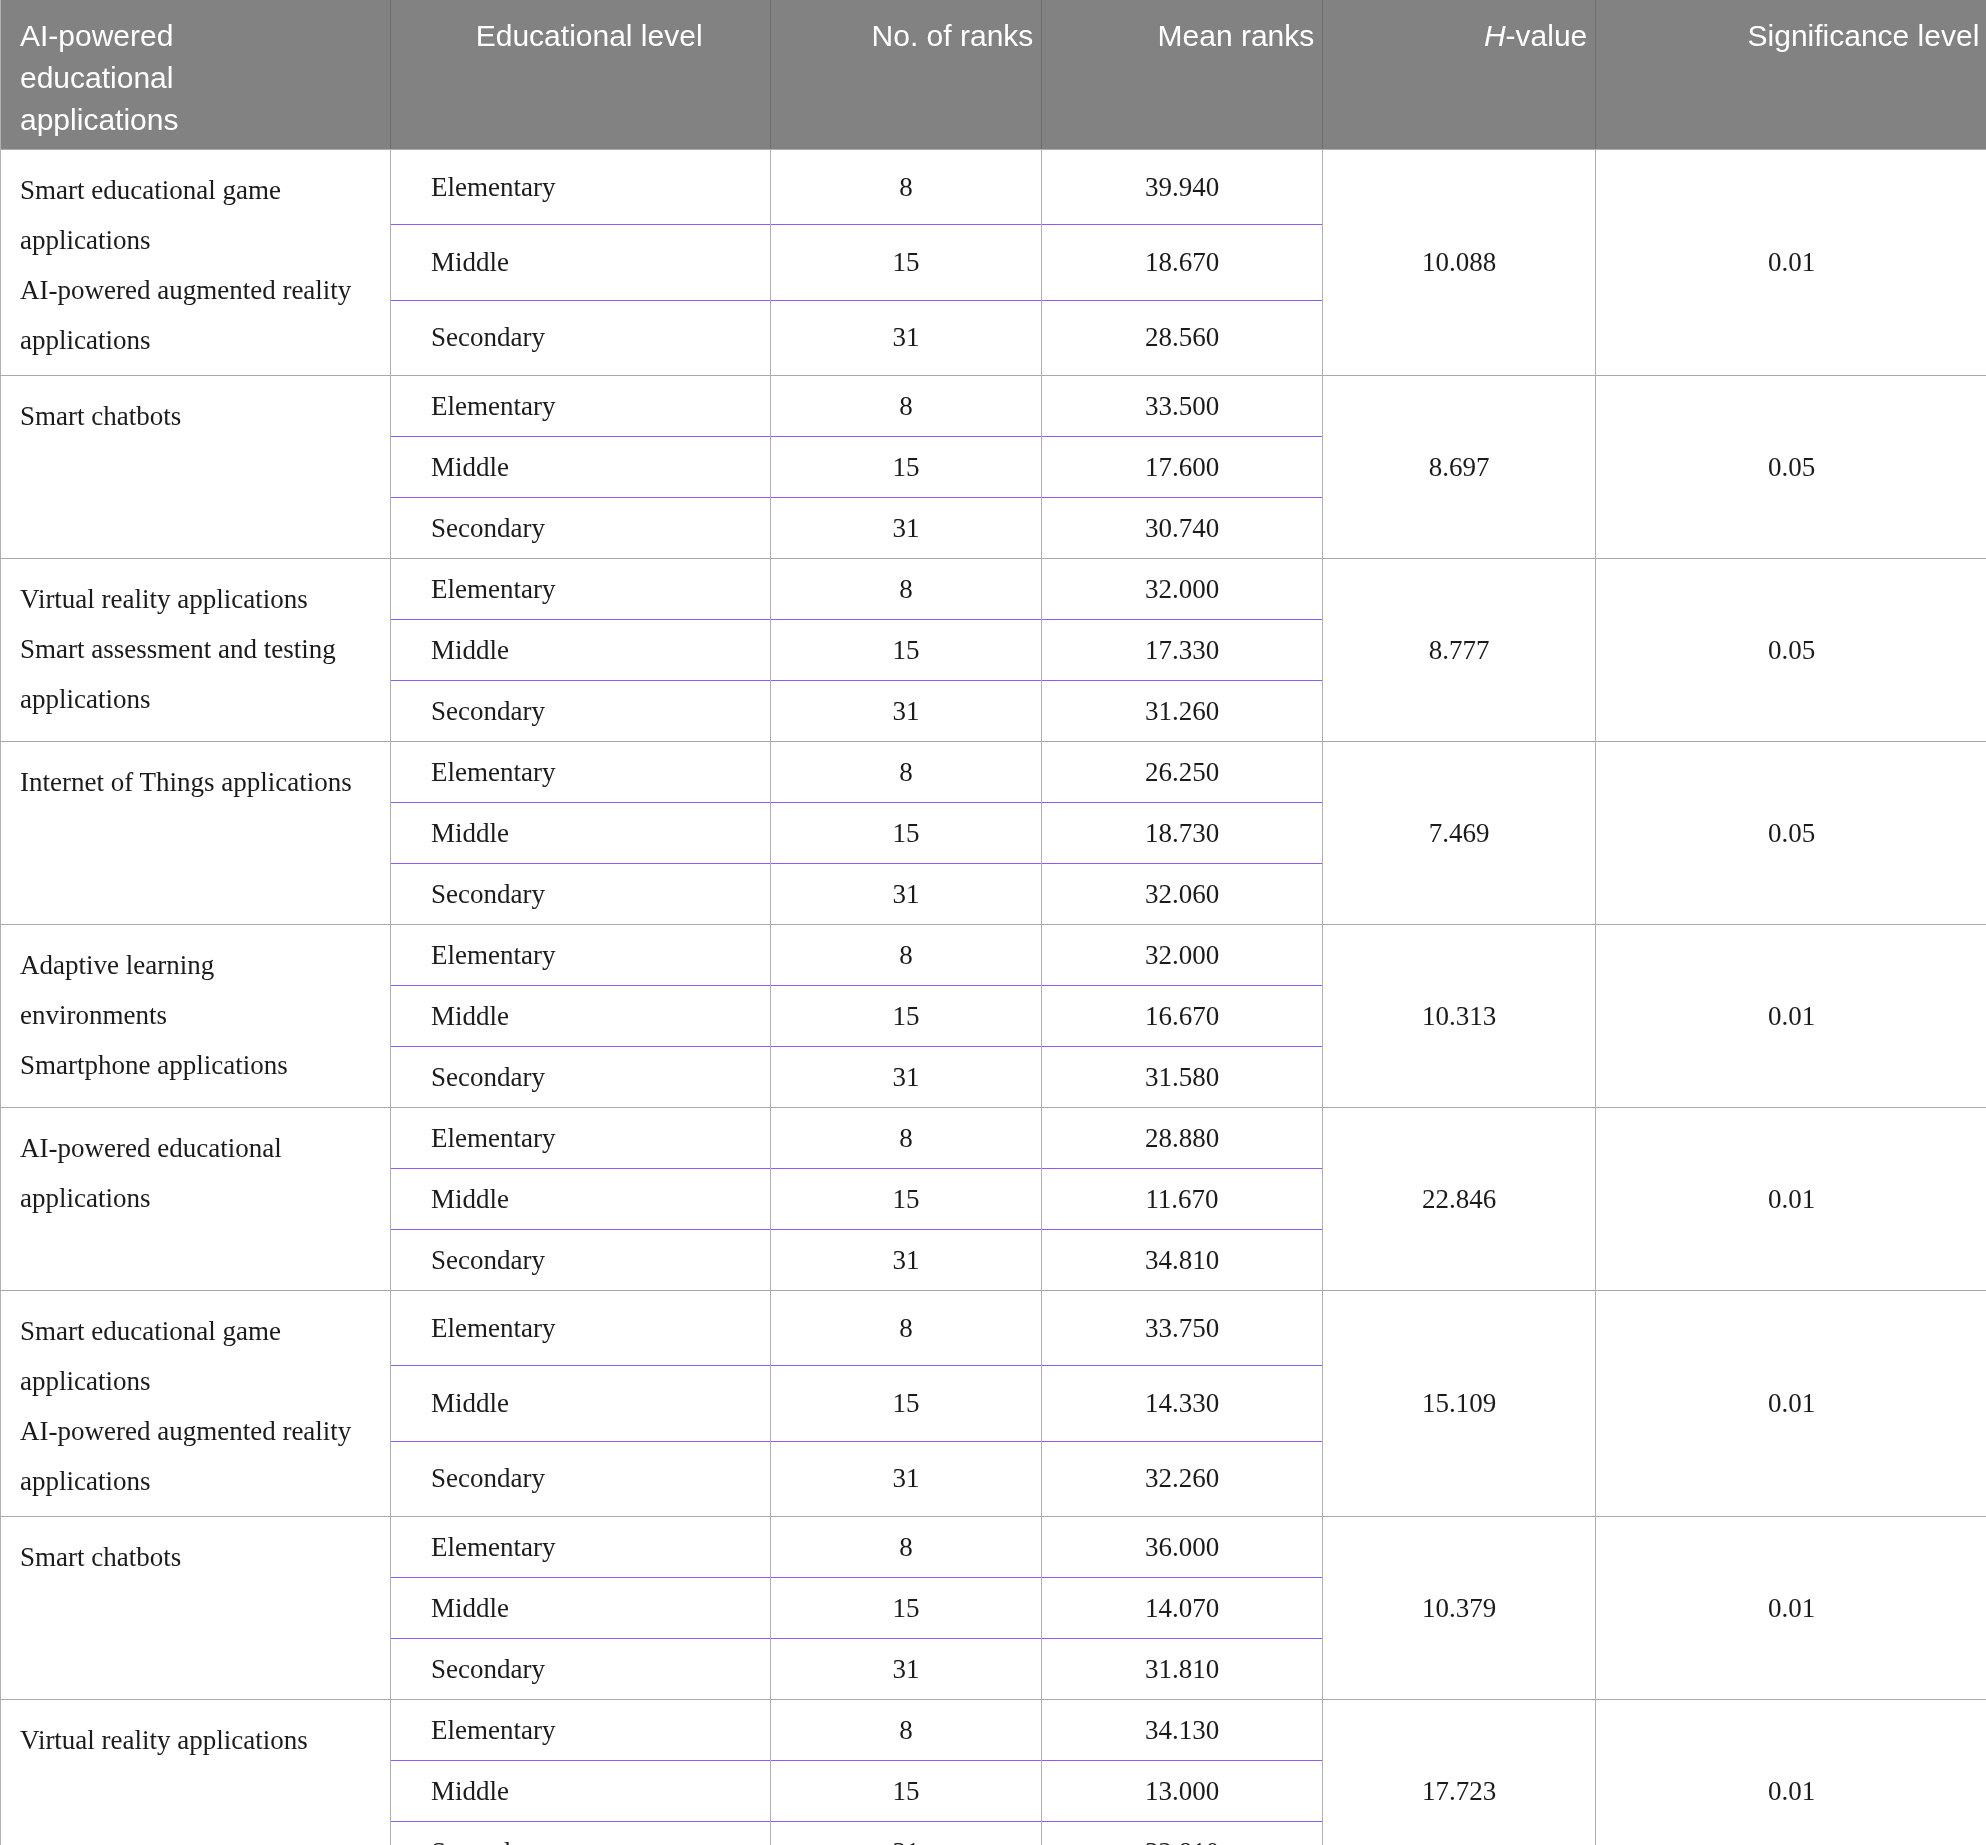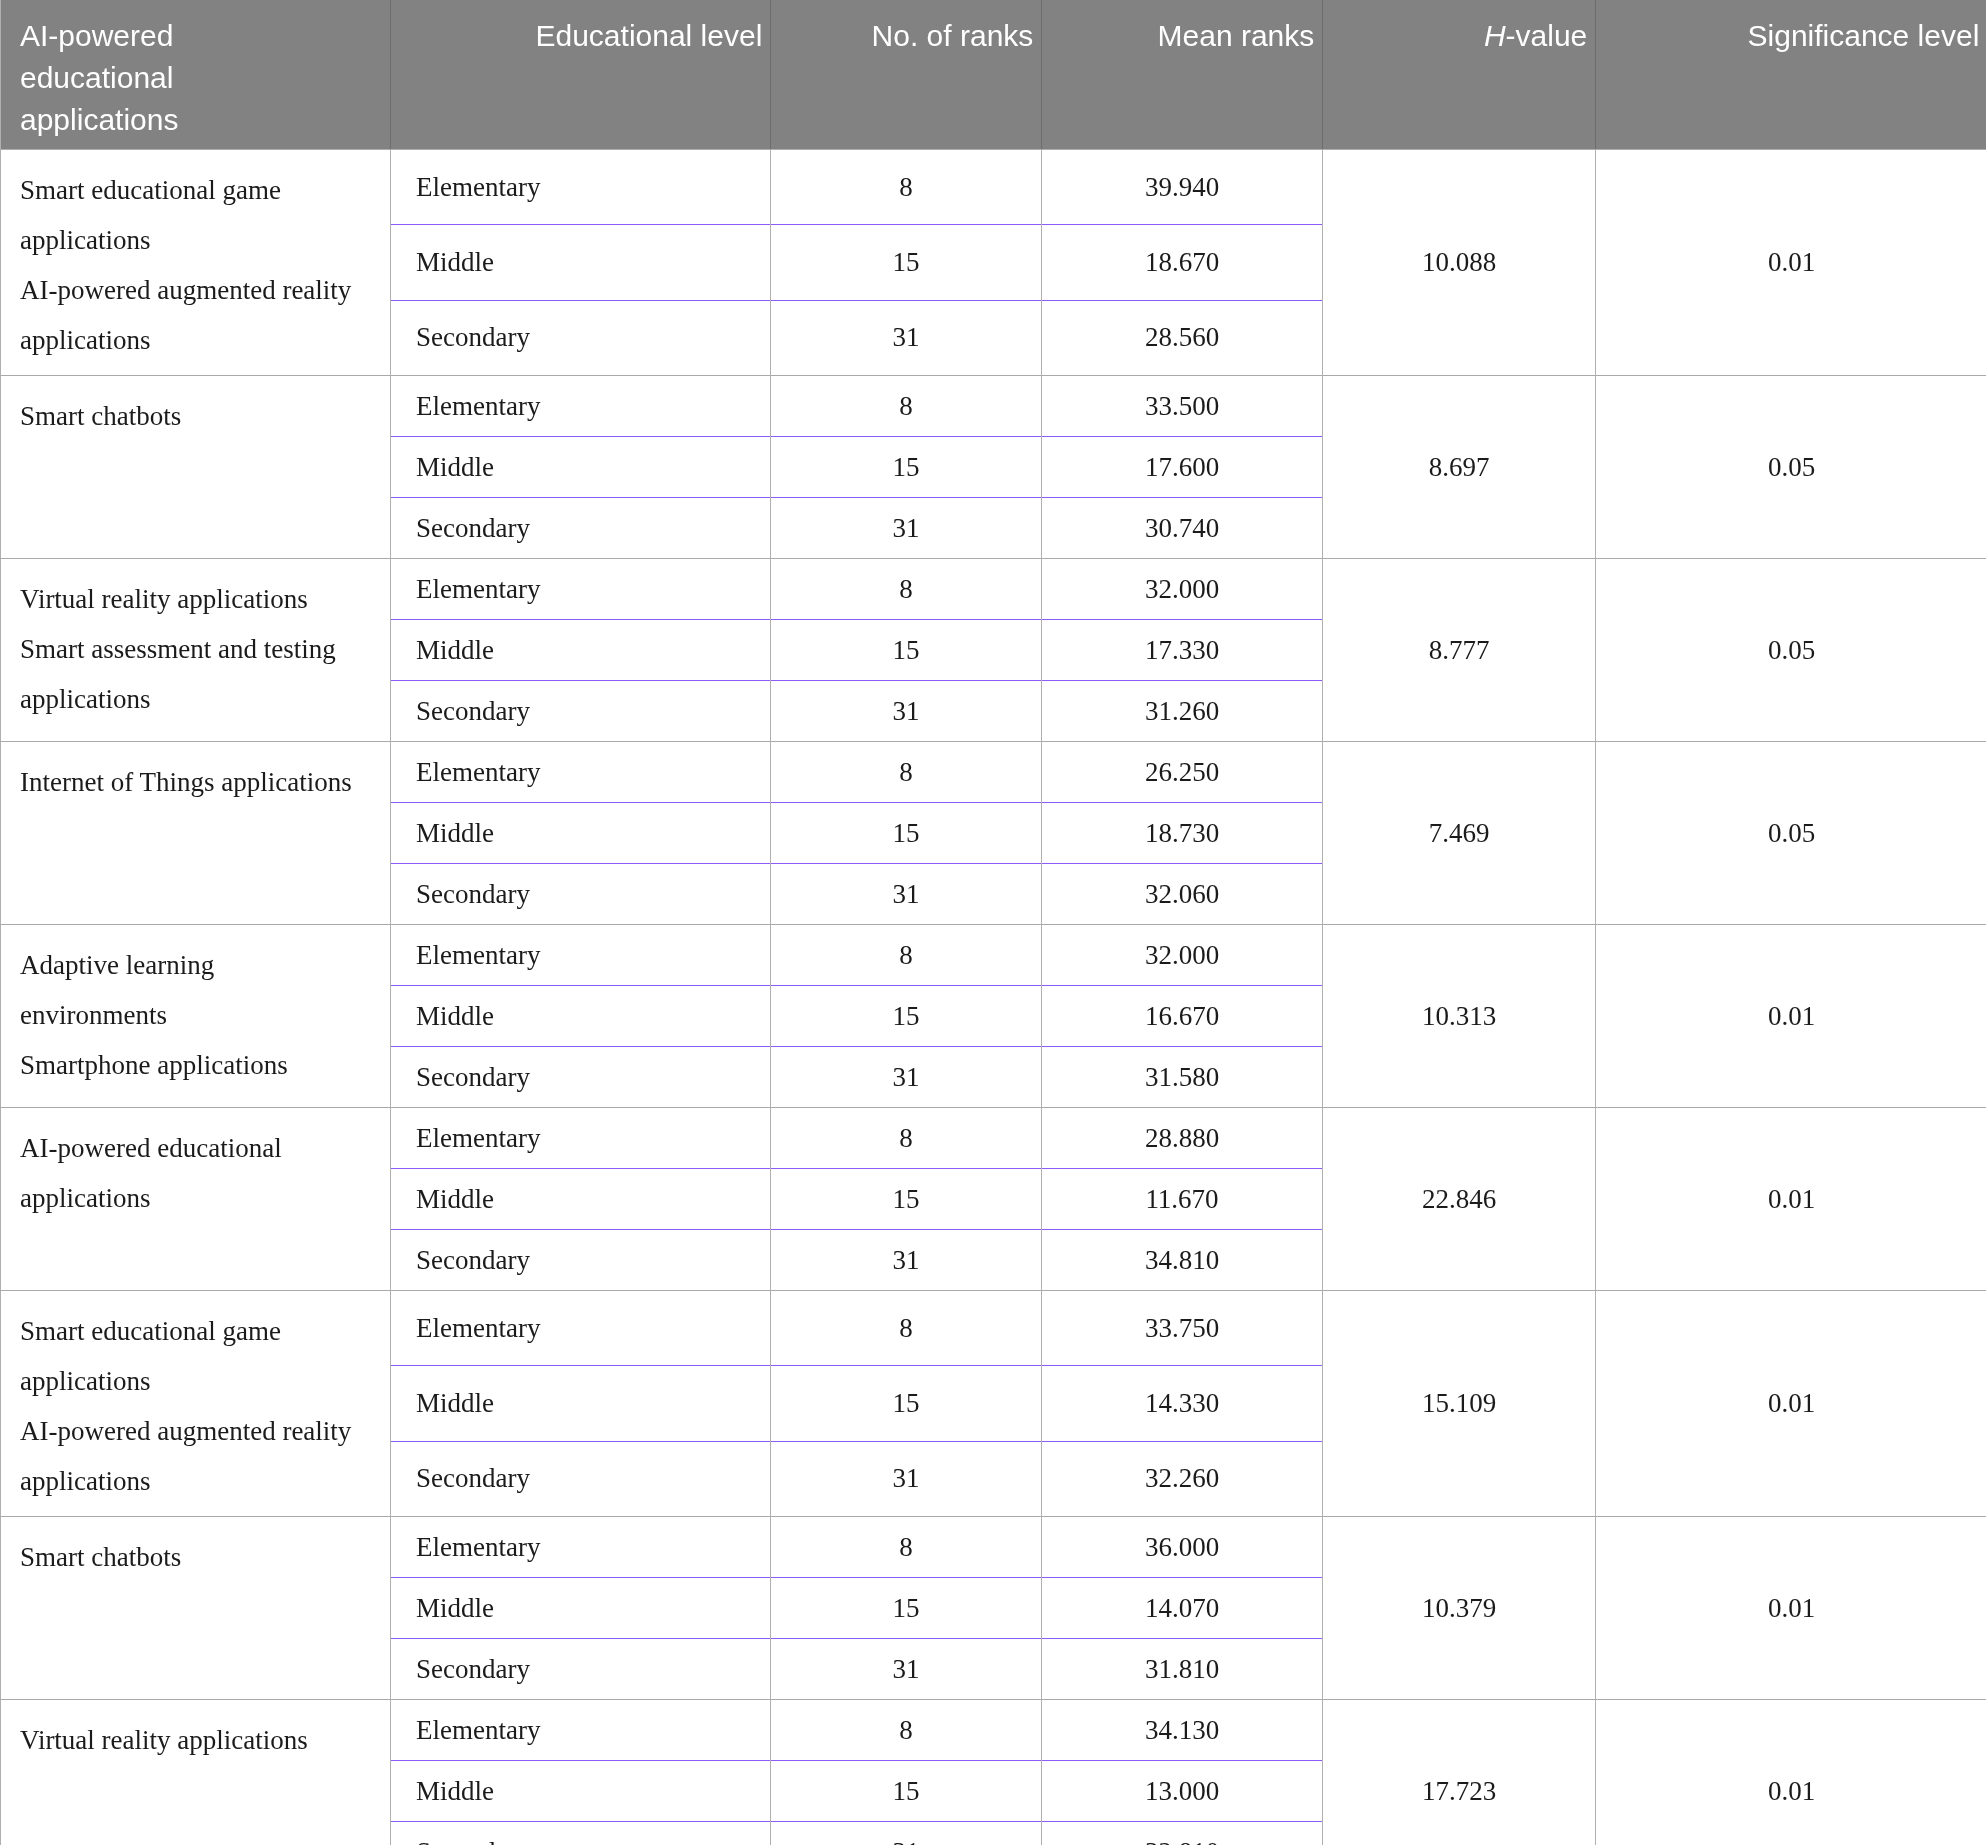--- a/index.html
+++ b/index.html
@@ -36,21 +36,21 @@
     text-align: right;
   }
   th.th-app {
     text-align: left;
     padding-left: 19px;
   }
   .th-app-inner {
     width: 207px;
   }
   th.th-level {
-    text-align: right;
+    text-align: center;
     padding-left: 25px;
   }
   th em {
     font-style: italic;
   }
   
   tbody td {
     font-family: "Liberation Serif", serif;
     font-size: 27px;
     color: #1b1b1b;
@@ -59,21 +59,21 @@
     padding: 0;
   }
   tbody tr {
     height: 61px;
   }
   td.col-level, td.col-n, td.col-mean, td.col-h, td.col-sig {
     border-left: 1px solid #b0b0b0;
   }
   td.col-level {
     text-align: left;
-    padding-left: 25px;
+    padding-left: 40px;
   }
   td.col-n, td.col-mean, td.col-h, td.col-sig {
     text-align: center;
   }
   td.app-cell {
     vertical-align: top;
     padding: 15.4px 7.7px 9.6px 19px;
     margin-top: 36px;
   }
   .app-item {

